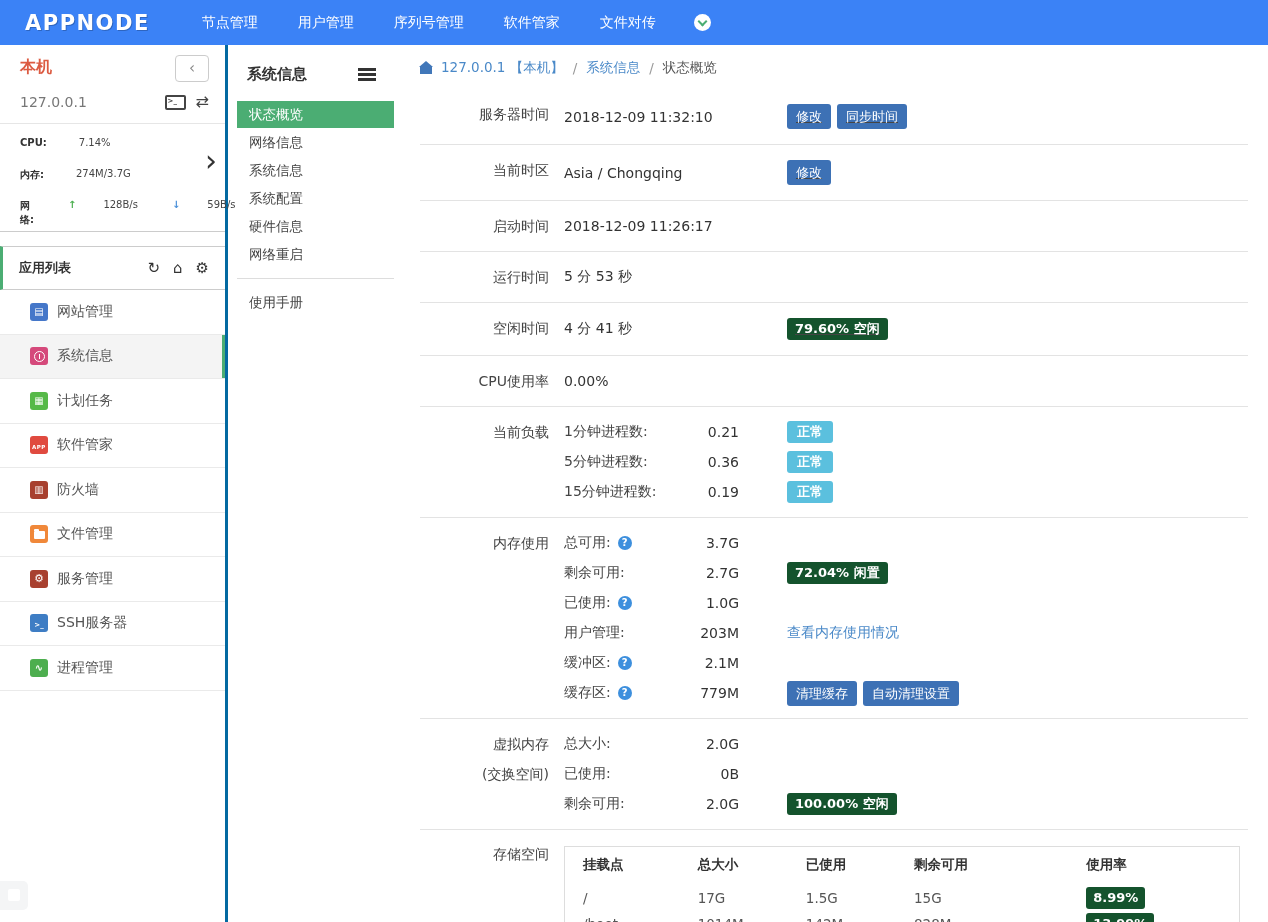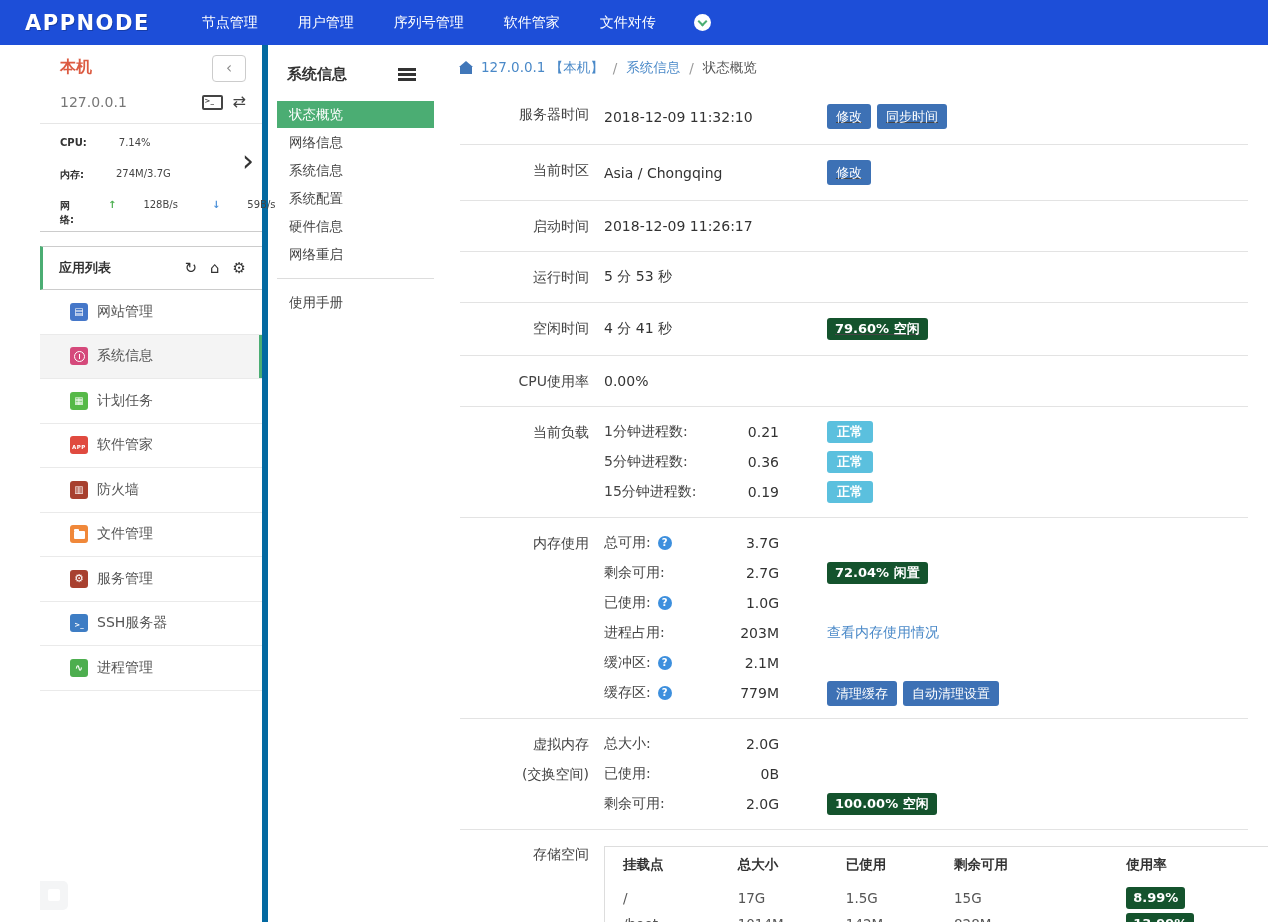--- a/index.html
+++ b/index.html
@@ -1,32 +1,32 @@
 <!DOCTYPE html>
 <html><head>
 <meta charset="utf-8">
 <style>
   * { margin:0; padding:0; box-sizing:border-box; }
   html,body { width:1268px; height:922px; overflow:hidden; background:#fff;
     font-family:"DejaVu Sans","Liberation Sans",sans-serif; font-size:14px; color:#444; }
 
   
-  .navbar { height:45px; background:#1d4ed8; display:flex; align-items:center; position:relative; }
+  .navbar { height:45px; background:#3b82f6; display:flex; align-items:center; position:relative; }
   .logo { color:#fff; font-weight:bold; font-size:21px; letter-spacing:1.5px; margin-left:25px;
     text-shadow:1px 1px 0 rgba(0,0,0,.22); font-style:normal; }
   .nav-items { display:flex; margin-left:36px; }
   .nav-item { color:#fff; font-size:14px; padding:0 16px; margin-right:8px; line-height:45px; cursor:pointer; }
   .nav-caret { width:17px; height:17px; background:#fff; border-radius:50%; margin-left:14px; position:relative; cursor:pointer; }
   .nav-caret::after { content:""; position:absolute; left:5px; top:4px; width:5px; height:5px;
     border-right:2px solid #4BAD73; border-bottom:2px solid #4BAD73; transform:rotate(45deg); }
 
   .layout { display:flex; height:877px; }
 
   
-  .sidebar1 { width:228px; border-right:6px solid #0369a1; position:relative; background:#fff;margin-left:40px; }
+  .sidebar1 { width:228px; border-right:3px solid #0369a1; position:relative; background:#fff; }
   .server-box { border-bottom:1px solid #ccc; position:relative; height:187px; }
   .sb-top { padding:12px 16px 0 20px; }
   .server-name { color:#DC5B42; font-size:16px; font-weight:bold; }
   .collapse-btn { position:absolute; right:16px; top:10px; width:34px; height:27px; background:#fff;
     border:1px solid #ccc; border-radius:4px; color:#888; font-size:15px; line-height:25px; text-align:center; cursor:pointer; }
   .ip-row { display:flex; align-items:center; padding:0 16px 0 20px; margin-top:16px; }
   .server-ip { color:#777; font-size:14px; }
   .ip-icons { margin-left:auto; display:flex; align-items:center; gap:10px; }
   .term-icon { width:21px; height:15px; border:2px solid #444; border-radius:2px; position:relative; cursor:pointer; }
   .term-icon::before { content:">_"; position:absolute; left:1px; top:0px; font-size:7px; font-weight:bold; color:#444; }
@@ -393,21 +393,21 @@
           </div>
           <div class="subline">
             <span class="c1">
                 <span>已使用:</span>
               <span class="help-icon"></span>
               <span class="val">1.0G</span>
               </span>
           </div>
           <div class="subline">
             <span class="c1">
-                <span>进程占用:</span>
+                <span>用户管理:</span>
               <span class="val">203M</span>
               </span>
             <span class="extras">
                 <span class="mem-link">查看内存使用情况</span>
               </span>
           </div>
           <div class="subline">
             <span class="c1">
                 <span>缓冲区:</span>
               <span class="help-icon"></span>

